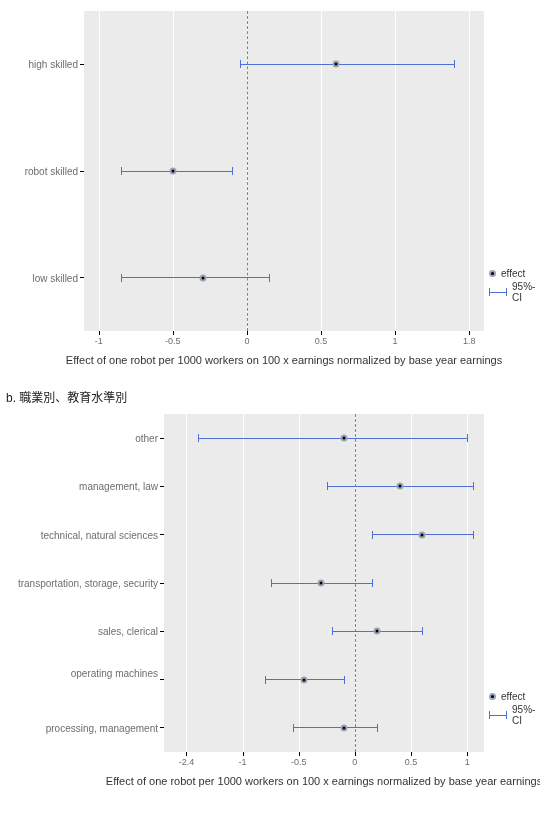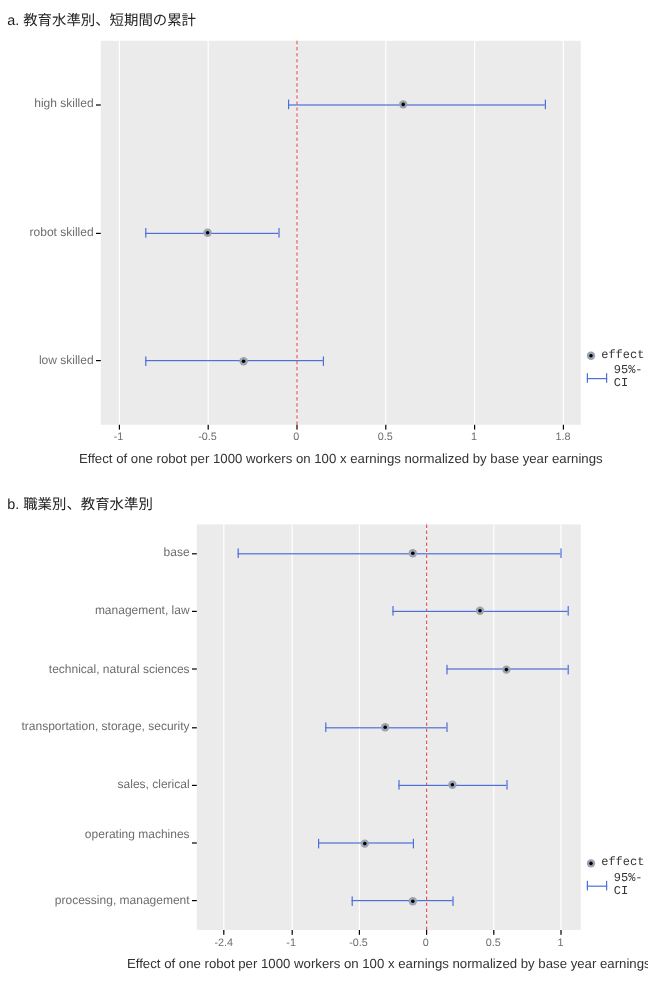--- a/index.html
+++ b/index.html
@@ -111,21 +111,20 @@
     left: 50%;
     transform: translateX(-50%);
     font-size: 11px;
     color: #333;
     white-space: nowrap;
   }
   .legend {
     position: absolute;
     font-size: 10px;
     color: #333;
-    font-family: Liberation Mono, monospace;
   }
   .legend-row {
     display: flex;
     align-items: center;
     gap: 5px;
     margin: 2px 0;
   }
   .legend-dot {
     width: 7px;
     height: 7px;
@@ -154,21 +153,20 @@
     top: -3.5px;
   }
   .legend-ci::before { left: 0; }
   .legend-ci::after { right: 0; }
 </style>
 </head>
 <body>
 
 <div class="page">
 
-  <div class="panel-title">a. 教育水準別、短期間の累計</div>
   <div class="chart-wrap" id="chartA" style="width:530px; height:370px;">
     <div class="plot-area" id="plotA" style="left:80px; top:5px; width:400px; height:320px;">
         <div class="grid-v" style="left: 14.8148px;"></div>
         <div class="grid-v" style="left: 88.8889px;"></div>
         <div class="grid-v" style="left: 162.963px;"></div>
         <div class="grid-v" style="left: 237.037px;"></div>
         <div class="grid-v" style="left: 311.111px;"></div>
         <div class="grid-v" style="left: 385.185px;"></div>
         <div class="zero-line" style="left: 162.963px;"></div>
         <div class="row-label" style="top: 53.3333px;">high skilled</div>
@@ -228,21 +226,21 @@
   <div class="panel-title" style="margin-top:10px;">b. 職業別、教育水準別</div>
   <div class="chart-wrap" id="chartB" style="width:530px; height:392px;">
     <div class="plot-area" id="plotB" style="left:160px; top:5px; width:320px; height:338px;">
         <div class="grid-v" style="left: 22.4561px;"></div>
         <div class="grid-v" style="left: 78.5965px;"></div>
         <div class="grid-v" style="left: 134.737px;"></div>
         <div class="grid-v" style="left: 190.877px;"></div>
         <div class="grid-v" style="left: 247.018px;"></div>
         <div class="grid-v" style="left: 303.158px;"></div>
         <div class="zero-line" style="left: 190.877px;"></div>
-        <div class="row-label" style="top: 24.1429px;">base</div>
+        <div class="row-label" style="top: 24.1429px;">other</div>
         <div class="row-tick" style="top: 23.6429px;"></div>
         <div class="ci-line" style="left: 33.6842px; width: 269.474px; top: 23.6429px;"></div>
         <div class="ci-cap" style="left: 33.6842px; top: 20.1429px;"></div>
         <div class="ci-cap" style="left: 303.158px; top: 20.1429px;"></div>
         <div class="dot-outer" style="left: 179.649px; top: 24.1429px;">
           <div class="dot-inner"></div>
         </div>
         <div class="row-label" style="top: 72.4286px;">management, law</div>
         <div class="row-tick" style="top: 71.9286px;"></div>
         <div class="ci-line" style="left: 162.807px; width: 145.965px; top: 71.9286px;"></div>

